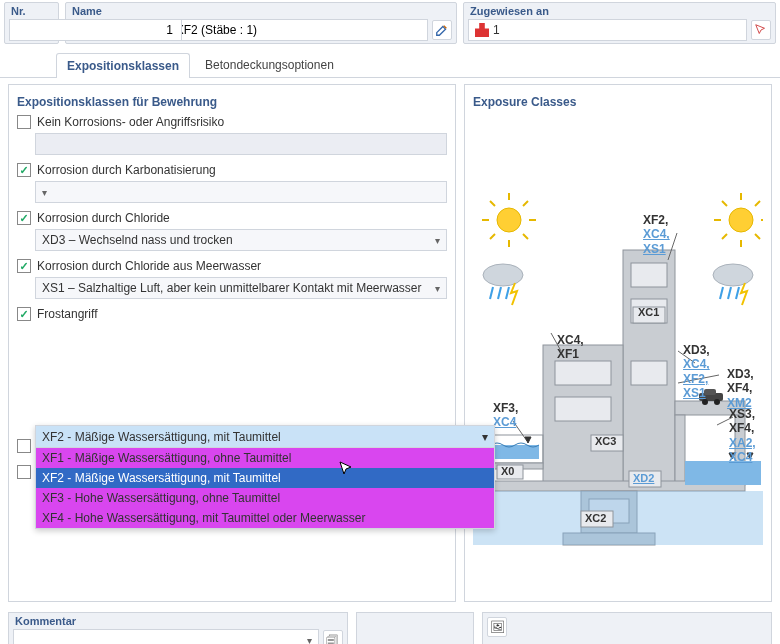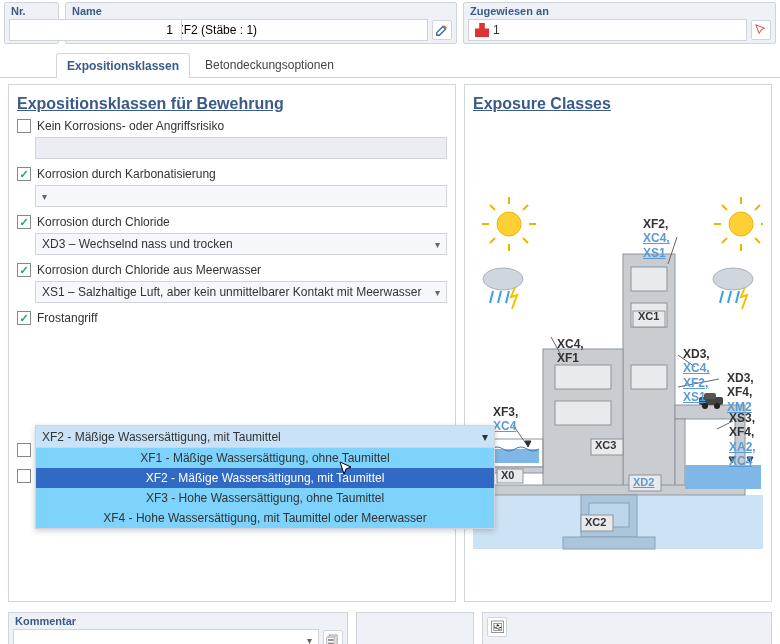--- a/index.html
+++ b/index.html
@@ -27,31 +27,31 @@
   .icon-btn svg, .icon-btn span { width:14px; height:14px; }
 
   .tabs-row { display:flex; gap:4px; padding:6px 8px 0; border-bottom:1px solid var(--panel-border); }
   .tab { padding:5px 10px; border:1px solid transparent; border-bottom:none; cursor:pointer; color:#444; }
   .tab.active { border-color:var(--panel-border); background:#fff; font-weight:600; color:var(--header-color); border-radius:3px 3px 0 0; position:relative; top:1px;margin-left:48px; }
 
   .main { display:flex; gap:8px; padding:6px 8px; height:530px; }
   .left { width:460px; border:1px solid var(--panel-border); background:#fff; padding:6px 8px; position:relative; }
   .right { flex:1; border:1px solid var(--panel-border); background:#fff; padding:6px 8px; position:relative; }
 
-  .section-title { color:var(--header-color); font-weight:600; margin:4px 0 6px; font-size:16px;text-decoration:underline; }
+  .section-title { color:var(--header-color); font-weight:600; margin:4px 0 6px; font-size:12px; }
   .chk-row { display:flex; align-items:center; gap:6px; margin:4px 0; }
   .chk { width:14px; height:14px; border:1px solid #888; background:#fff; display:flex; align-items:center; justify-content:center; }
   .chk.checked::after { content:"✓"; font-size:11px; font-weight:bold; color:#2a6; }
   .sel { margin:2px 0 8px 18px; height:22px; background:var(--input-bg); border:1px solid var(--panel-border); display:flex; align-items:center; justify-content:space-between; padding:0 6px; }
   .sel .arrow { font-size:10px; color:#666; }
   .sel.empty { background:#ebedf3; }
 
-  .dropdown-open { position:absolute; left:26px; width:460px; background:#7dd3fc; border:1px solid var(--panel-border); box-shadow:0 2px 6px rgba(0,0,0,0.2); z-index:5; }
+  .dropdown-open { position:absolute; left:26px; width:460px; background:#d946ef; border:1px solid var(--panel-border); box-shadow:0 2px 6px rgba(0,0,0,0.2); z-index:5; }
   .dropdown-open .sel-header { background:var(--light-blue); height:22px; display:flex; align-items:center; justify-content:space-between; padding:0 6px; border-bottom:1px solid var(--panel-border); }
-  .dropdown-open .opt { padding:3px 6px;text-align:center; }
+  .dropdown-open .opt { padding:3px 6px; }
   .dropdown-open .opt.sel-opt { background:var(--highlight-bg); color:var(--highlight-text); }
   .cursor { position:absolute; width:16px; height:16px; z-index:6; }
 
   .bottom-row { display:flex; gap:8px; padding:4px 8px; height:54px; }
   .bottom-col { border:1px solid var(--panel-border); background:var(--panel-bg); }
   .bottom-col.a { width:340px; }
   .bottom-col.b { width:118px; }
   .bottom-col.c { flex:1; padding:4px; }
 
   .assigned-ref { display:flex; align-items:center; gap:4px; }

